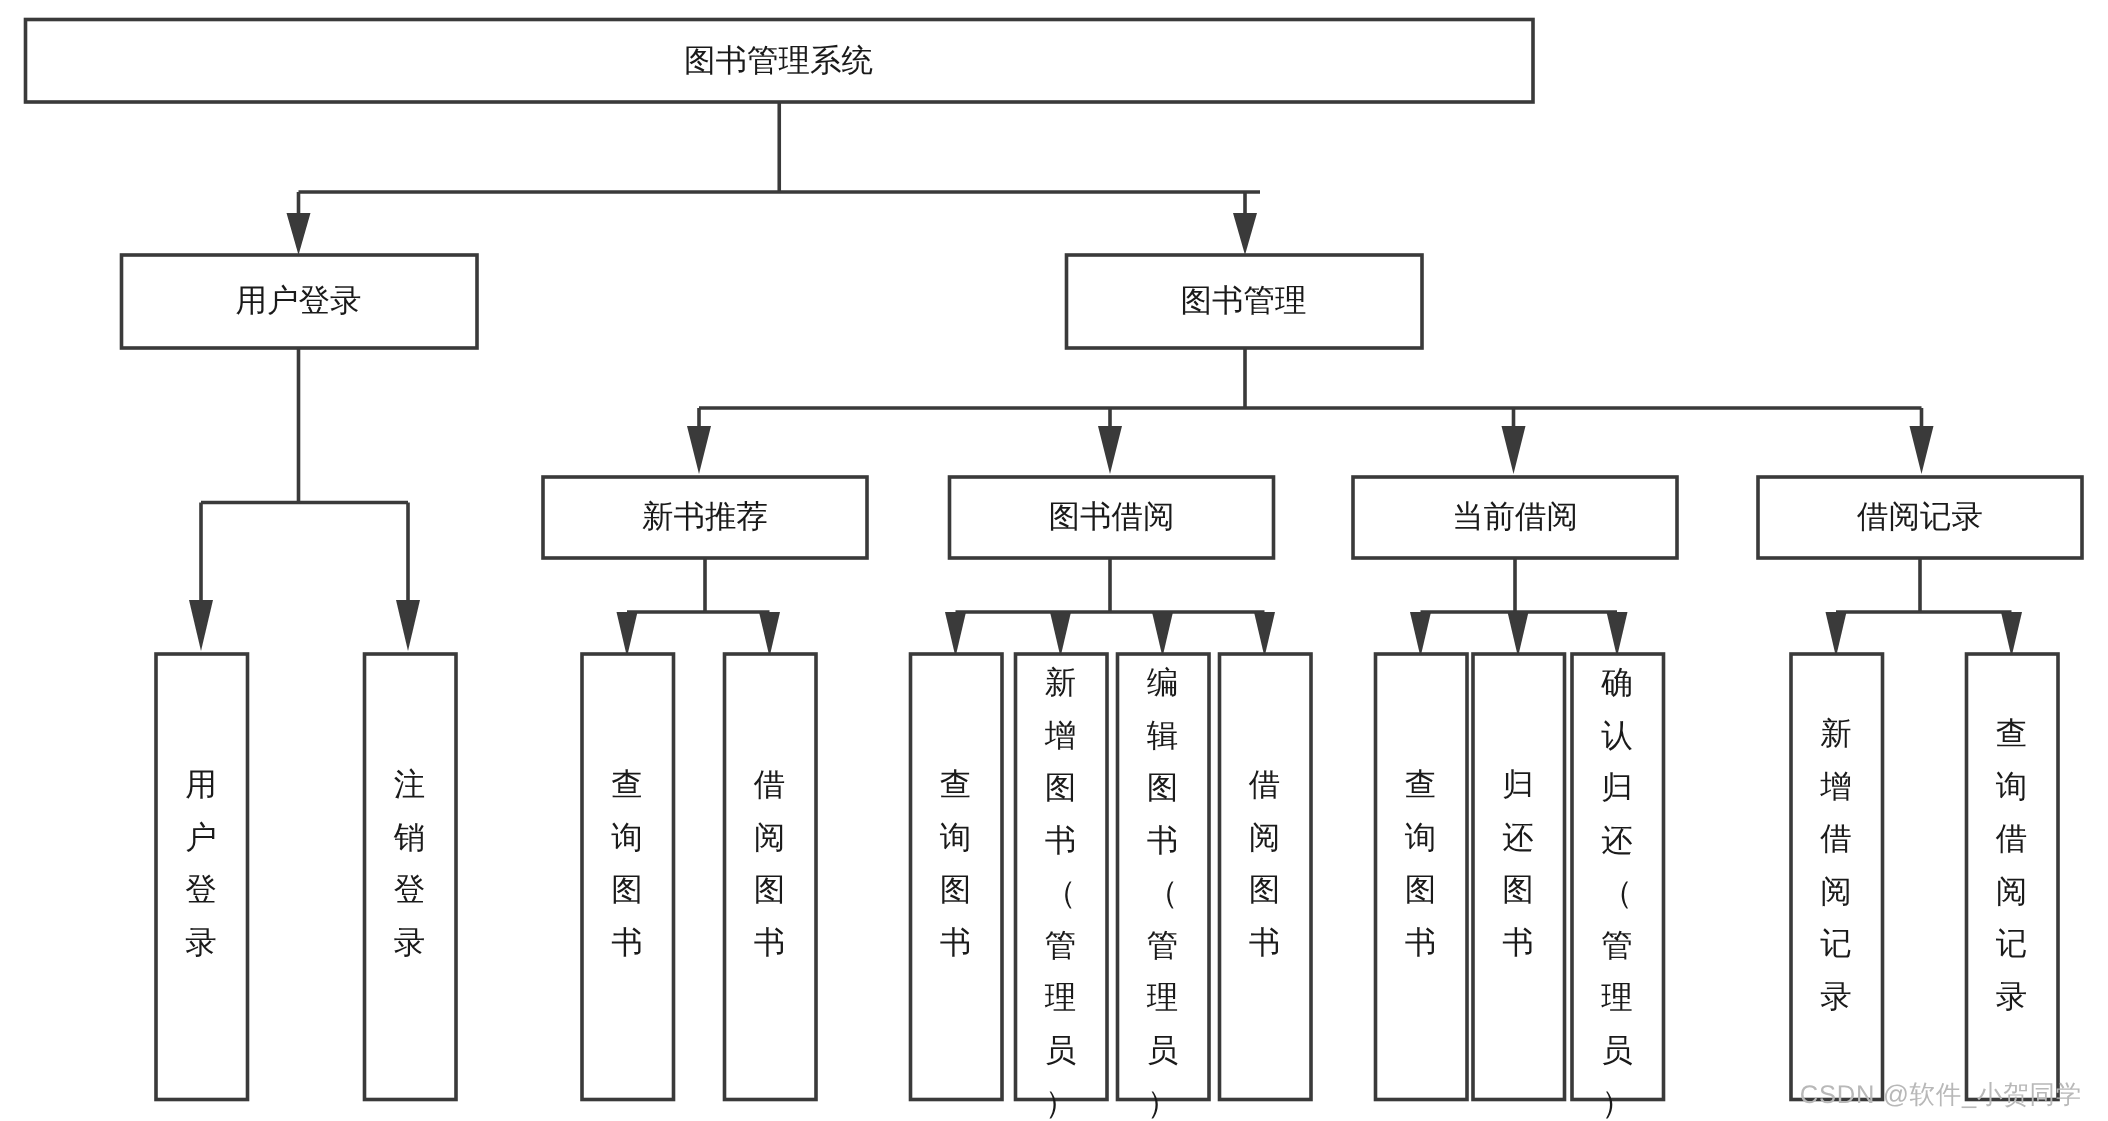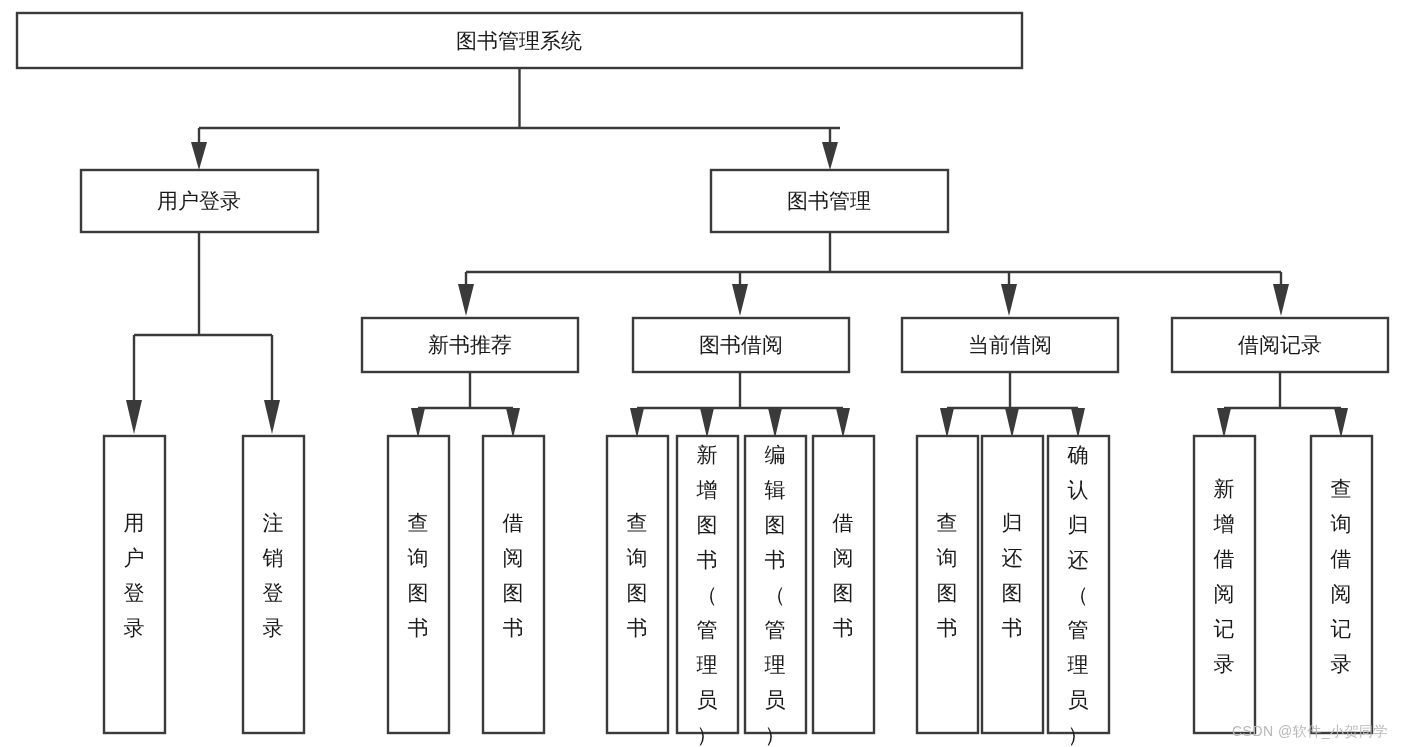--- a/index.html
+++ b/index.html
@@ -51,21 +51,21 @@
   }
   .edge-arrow {
     fill: #3a3a3a;
     stroke: none;
   }
   .watermark {
     position: absolute;
     right: 10px;
     bottom: 6px;
     font-family: "Liberation Sans", "DejaVu Sans", sans-serif;
-    font-size: 14px;
+    font-size: 17px;
     color: #b8b8b8;
     white-space: nowrap;
     letter-spacing: 0.5px;
   }
 </style>
 </head>
 <body>
 
 <div id="chart-root">
 

